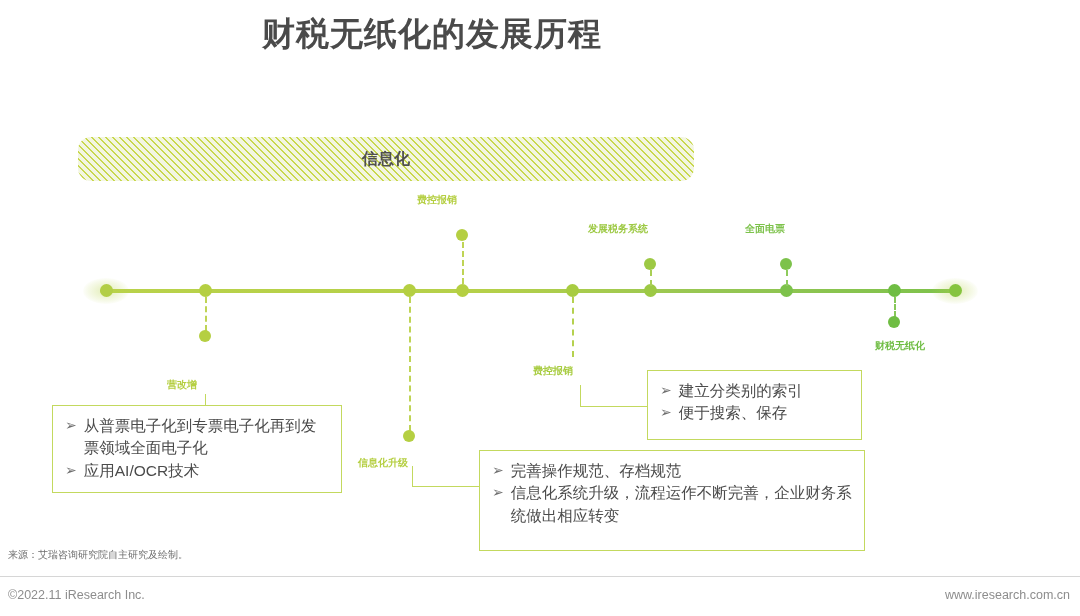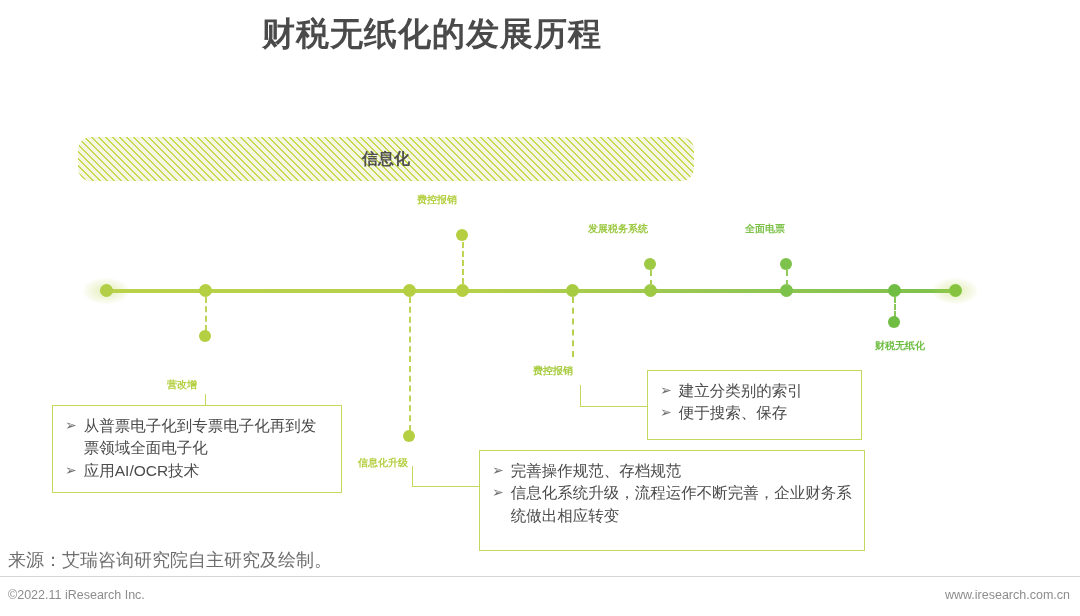--- a/index.html
+++ b/index.html
@@ -70,21 +70,21 @@
   }
   .box .txt{flex:1 1 auto;}
 
   
   .conn{position:absolute;background:#c3d95e;}
   .conn-v{width:1px;}
   .conn-h{height:1px;}
 
   
   .source{
-    position:absolute;left:8px;top:548px;font-size:18px;color:#6e6e6e;
+    position:absolute;left:8px;top:548px;font-size:10px;color:#6e6e6e;
   }
   .rule{position:absolute;left:0;top:576px;width:1080px;height:1px;background:#d6d6d6;}
   .copyright{position:absolute;left:8px;top:588px;font-size:12.5px;color:#8d8d8d;}
   .siteurl{position:absolute;right:10px;top:588px;font-size:12.5px;color:#8d8d8d;}
 </style>
 </head>
 <body>
 
 <div id="stage">
 

